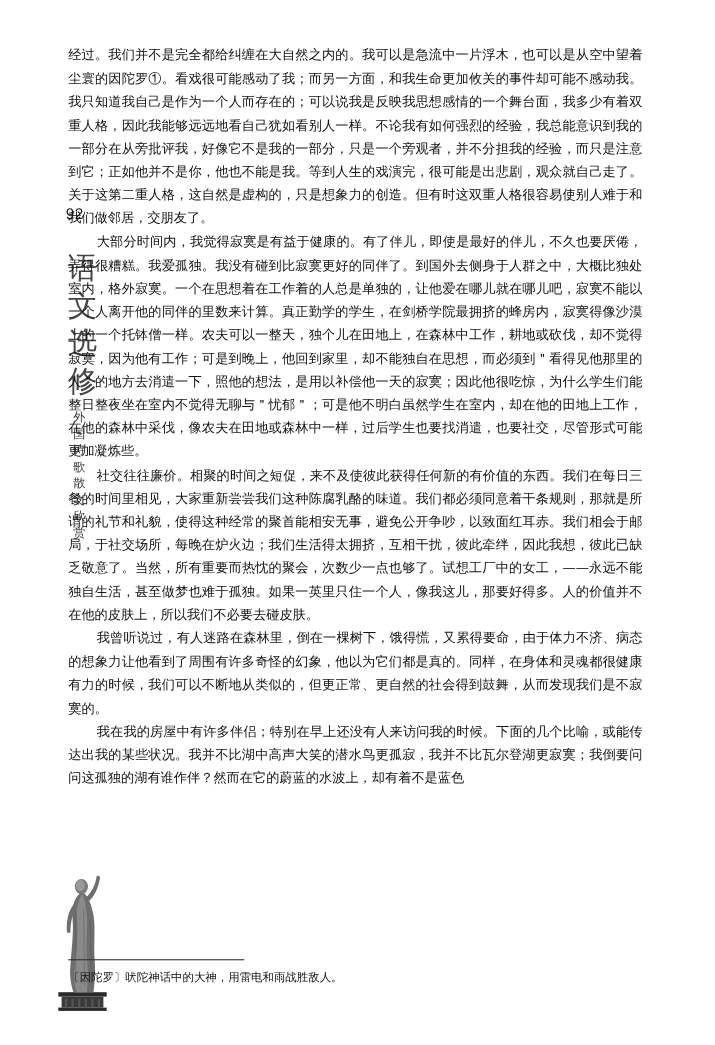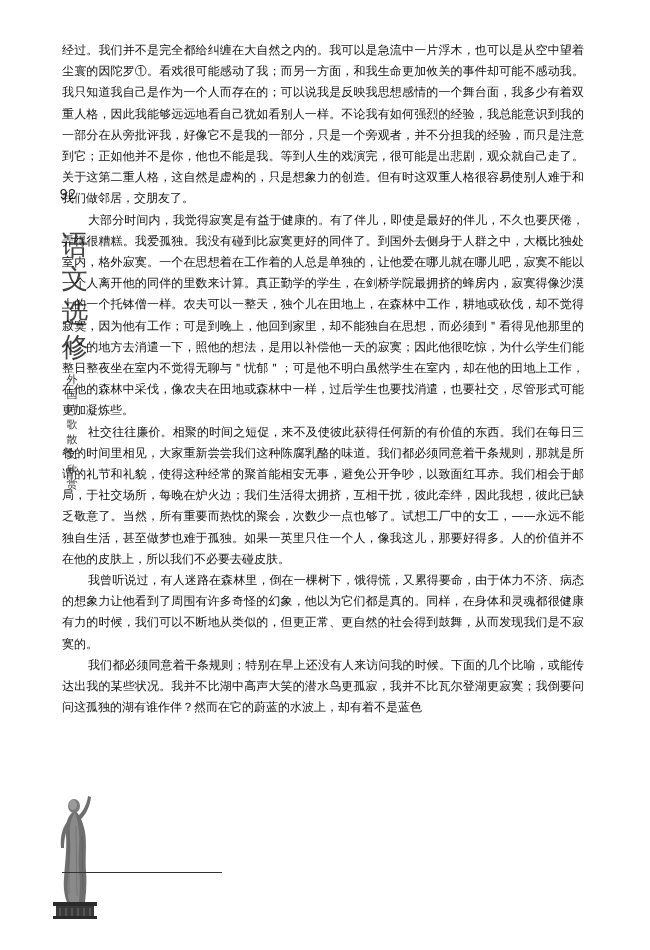--- a/index.html
+++ b/index.html
@@ -185,19 +185,22 @@
       </g>
     </svg>
 
   </div>
 
   <div class="content">
     <p class="body-par noindent">经过。我们并不是完全都给纠缠在大自然之内的。我可以是急流中一片浮木，也可以是从空中望着尘寰的因陀罗①。看戏很可能感动了我；而另一方面，和我生命更加攸关的事件却可能不感动我。我只知道我自己是作为一个人而存在的；可以说我是反映我思想感情的一个舞台面，我多少有着双重人格，因此我能够远远地看自己犹如看别人一样。不论我有如何强烈的经验，我总能意识到我的一部分在从旁批评我，好像它不是我的一部分，只是一个旁观者，并不分担我的经验，而只是注意到它；正如他并不是你，他也不能是我。等到人生的戏演完，很可能是出悲剧，观众就自己走了。关于这第二重人格，这自然是虚构的，只是想象力的创造。但有时这双重人格很容易使别人难于和我们做邻居，交朋友了。</p>
     <p class="body-par">大部分时间内，我觉得寂寞是有益于健康的。有了伴儿，即使是最好的伴儿，不久也要厌倦，弄得很糟糕。我爱孤独。我没有碰到比寂寞更好的同伴了。到国外去侧身于人群之中，大概比独处室内，格外寂寞。一个在思想着在工作着的人总是单独的，让他爱在哪儿就在哪儿吧，寂寞不能以一个人离开他的同伴的里数来计算。真正勤学的学生，在剑桥学院最拥挤的蜂房内，寂寞得像沙漠上的一个托钵僧一样。农夫可以一整天，独个儿在田地上，在森林中工作，耕地或砍伐，却不觉得寂寞，因为他有工作；可是到晚上，他回到家里，却不能独自在思想，而必须到＂看得见他那里的人＂的地方去消遣一下，照他的想法，是用以补偿他一天的寂寞；因此他很吃惊，为什么学生们能整日整夜坐在室内不觉得无聊与＂忧郁＂；可是他不明白虽然学生在室内，却在他的田地上工作，在他的森林中采伐，像农夫在田地或森林中一样，过后学生也要找消遣，也要社交，尽管形式可能更加凝炼些。</p>
     <p class="body-par">社交往往廉价。相聚的时间之短促，来不及使彼此获得任何新的有价值的东西。我们在每日三餐的时间里相见，大家重新尝尝我们这种陈腐乳酪的味道。我们都必须同意着干条规则，那就是所谓的礼节和礼貌，使得这种经常的聚首能相安无事，避免公开争吵，以致面红耳赤。我们相会于邮局，于社交场所，每晚在炉火边；我们生活得太拥挤，互相干扰，彼此牵绊，因此我想，彼此已缺乏敬意了。当然，所有重要而热忱的聚会，次数少一点也够了。试想工厂中的女工，——永远不能独自生活，甚至做梦也难于孤独。如果一英里只住一个人，像我这儿，那要好得多。人的价值并不在他的皮肤上，所以我们不必要去碰皮肤。</p>
     <p class="body-par">我曾听说过，有人迷路在森林里，倒在一棵树下，饿得慌，又累得要命，由于体力不济、病态的想象力让他看到了周围有许多奇怪的幻象，他以为它们都是真的。同样，在身体和灵魂都很健康有力的时候，我们可以不断地从类似的，但更正常、更自然的社会得到鼓舞，从而发现我们是不寂寞的。</p>
-    <p class="body-par">我们都必须同意着干条规则；特别在早上还没有人来访问我的时候。下面的几个比喻，或能传达出我的某些状况。我并不比湖中高声大笑的潜水鸟更孤寂，我并不比瓦尔登湖更寂寞；我倒要问问这孤独的湖有谁作伴？然而在它的蔚蓝的水波上，却有着不是蓝色</p>
+    <p class="body-par">我在我的房屋中有许多伴侣；特别在早上还没有人来访问我的时候。下面的几个比喻，或能传达出我的某些状况。我并不比湖中高声大笑的潜水鸟更孤寂，我并不比瓦尔登湖更寂寞；我倒要问问这孤独的湖有谁作伴？然而在它的蔚蓝的水波上，却有着不是蓝色</p>
   </div>
 
   <div class="footnote-rule"></div>
 
+  <div class="footnote">
+    <span>〔因陀罗〕吠陀神话中的大神，用雷电和雨战胜敌人。</span>
+  </div>
 
 </div>
 
 </body></html>

